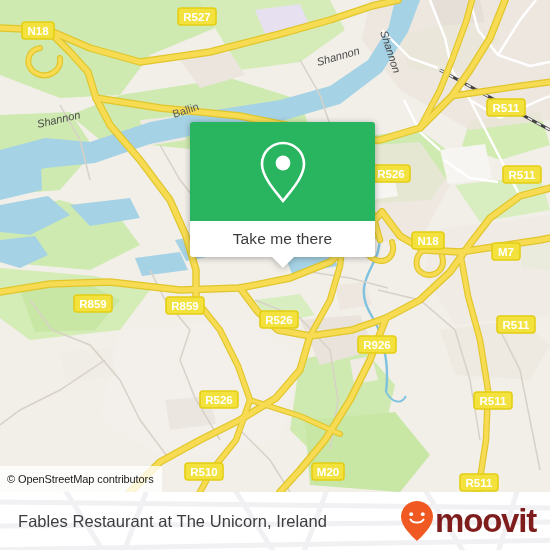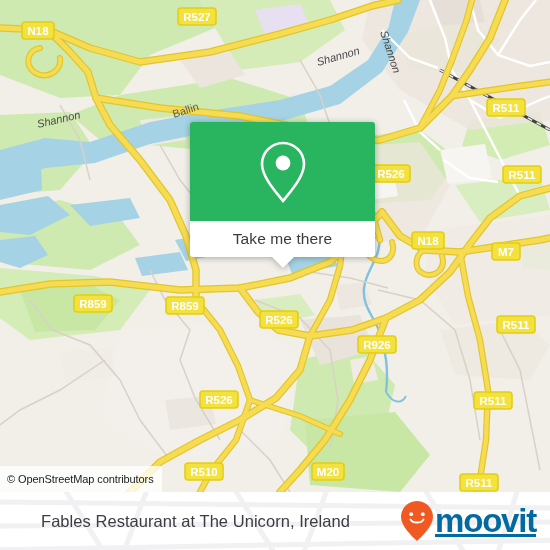--- a/index.html
+++ b/index.html
@@ -109,21 +109,20 @@
     opacity: 1;
   }
   #footer-inner {
     position: relative;
     height: 100%;
     display: flex;
     align-items: center;
     justify-content: space-between;
     padding: 0 14px 0 18px;
     box-sizing: border-box;
-    margin-left: 23px;
   }
   #footer-title {
     font-size: 16.5px;
     color: #3c3c41;
     letter-spacing: 0.05px;
     white-space: nowrap;
   }
   #brand {
     display: flex;
     align-items: center;
@@ -399,17 +398,17 @@
     </svg>
     <div id="footer-inner">
       <div id="footer-title">Fables Restaurant at The Unicorn, Ireland</div>
       <div id="brand">
         <svg width="34" height="42" viewBox="0 0 34 42">
           <path d="M17 1 C8.2 1 1 8.2 1 17 C1 26.4 12.2 36.4 17 41 C21.8 36.4 33 26.4 33 17 C33 8.2 25.8 1 17 1 Z" fill="#f05a22"></path>
           <circle cx="11.2" cy="14.2" r="1.9" fill="#ffffff"></circle>
           <circle cx="22.8" cy="14.2" r="1.9" fill="#ffffff"></circle>
           <path d="M10.5 19.5 C13 23.6 21 23.6 23.5 19.5" stroke="#ffffff" stroke-width="2" fill="none" stroke-linecap="round"></path>
         </svg>
-        <span id="brand-word" style="color: #0369a1; text-decoration: underline;">moovit</span>
+        <span id="brand-word" style="color: #7f1d1d;">moovit</span>
       </div>
     </div>
   </div>
 </div>
 
 </body></html>

